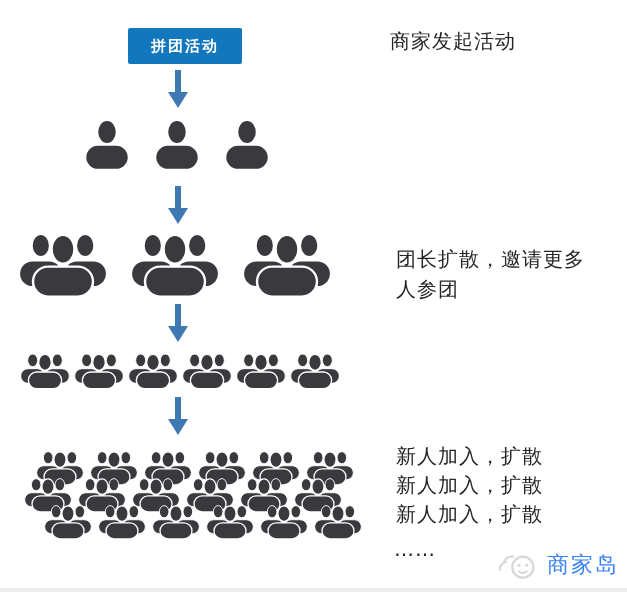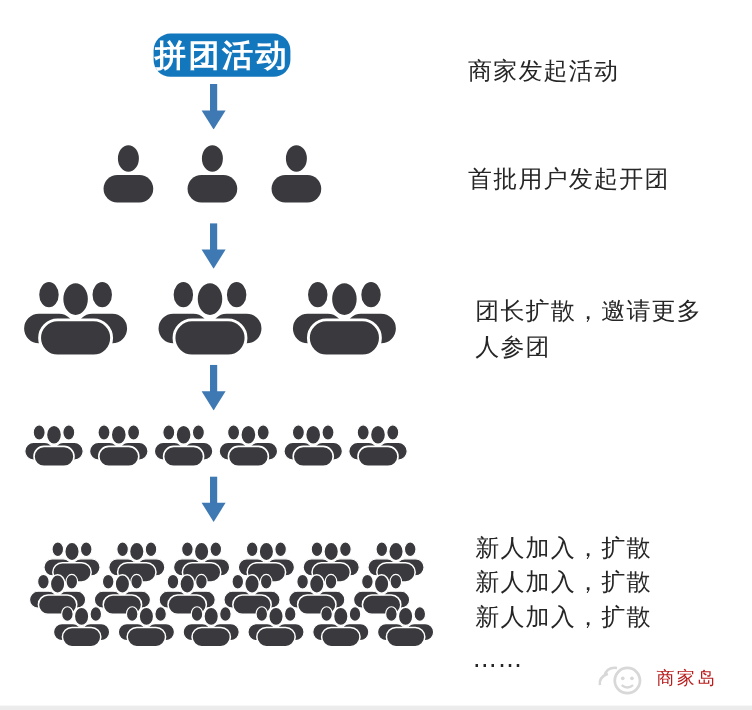--- a/index.html
+++ b/index.html
@@ -11,23 +11,23 @@
     overflow: hidden;
     font-family: "DejaVu Sans", sans-serif;
   }
 
   
   .start-button {
     position: absolute;
     left: 128px; top: 28px;
     width: 114px; height: 36px;
     background: #1377BD;
-    border-radius: 14px;
+    border-radius: 2px;
     color: #ffffff;
-    font-size: 26px;
+    font-size: 15px;
     font-weight: bold;
     letter-spacing: 2px;
     display: flex;
     align-items: center;
     justify-content: center;
     box-sizing: border-box;
   }
 
   .arrow { position: absolute; left: 165px; width: 26px; height: 38px; }
   .arrow-1 { top: 70px; }
@@ -54,36 +54,36 @@
   .step-label {
     position: absolute;
     left: 390px;
     width: 235px;
     color: #262626;
     font-size: 20px;
     letter-spacing: 1px;
     line-height: 30px;
     white-space: pre-line;
   }
-  .label-1 { top: 44px; }
+  .label-1 { top: 26px; }
   .label-2 { top: 134px; }
   .label-3 { top: 244px; left: 396px; }
   .label-4 { top: 342px; }
   .label-5 { top: 442px; left: 396px; line-height: 29px; }
   .label-ellipsis { top: 534px; left: 394px; }
 
   
   .watermark {
     position: absolute;
     left: 497px; top: 549px;
     display: flex;
     align-items: center;
     gap: 6px;
-    color: #b91c1c;
-    font-size: 15px;
+    color: #3b82f6;
+    font-size: 22px;
     letter-spacing: 2px;
     justify-content: flex-end;
   }
   .watermark .mascot { width: 44px; height: 32px; display: block; }
 
   .bottom-strip {
     position: absolute;
     left: 0; right: 0; bottom: 0;
     height: 4px;
     background: #ececec;
@@ -430,21 +430,20 @@
         <rect x="2" y="52" width="72" height="44" rx="22" stroke="#fff" stroke-width="3"></rect>
         <ellipse cx="112" cy="27" rx="15" ry="19" stroke="#fff" stroke-width="3"></ellipse>
         <rect x="76" y="52" width="72" height="44" rx="22" stroke="#fff" stroke-width="3"></rect>
         <ellipse cx="75" cy="33" rx="19" ry="24" stroke="#fff" stroke-width="4"></ellipse>
         <rect x="25" y="62" width="100" height="50" rx="25" stroke="#fff" stroke-width="4"></rect>
       </svg>
     </span>
     </div>
 
   <div class="step-label label-1">商家发起活动</div>
-  <div class="step-label label-2">首批用户发起开团</div>
   <div class="step-label label-3">团长扩散，邀请更多
 人参团</div>
   <div class="step-label label-5">新人加入，扩散
 新人加入，扩散
 新人加入，扩散</div>
   <div class="step-label label-ellipsis">……</div>
 
   <div class="watermark">
     <span class="mascot">
       <svg viewBox="0 0 46 36" fill="none" stroke="#d8d8d8">

